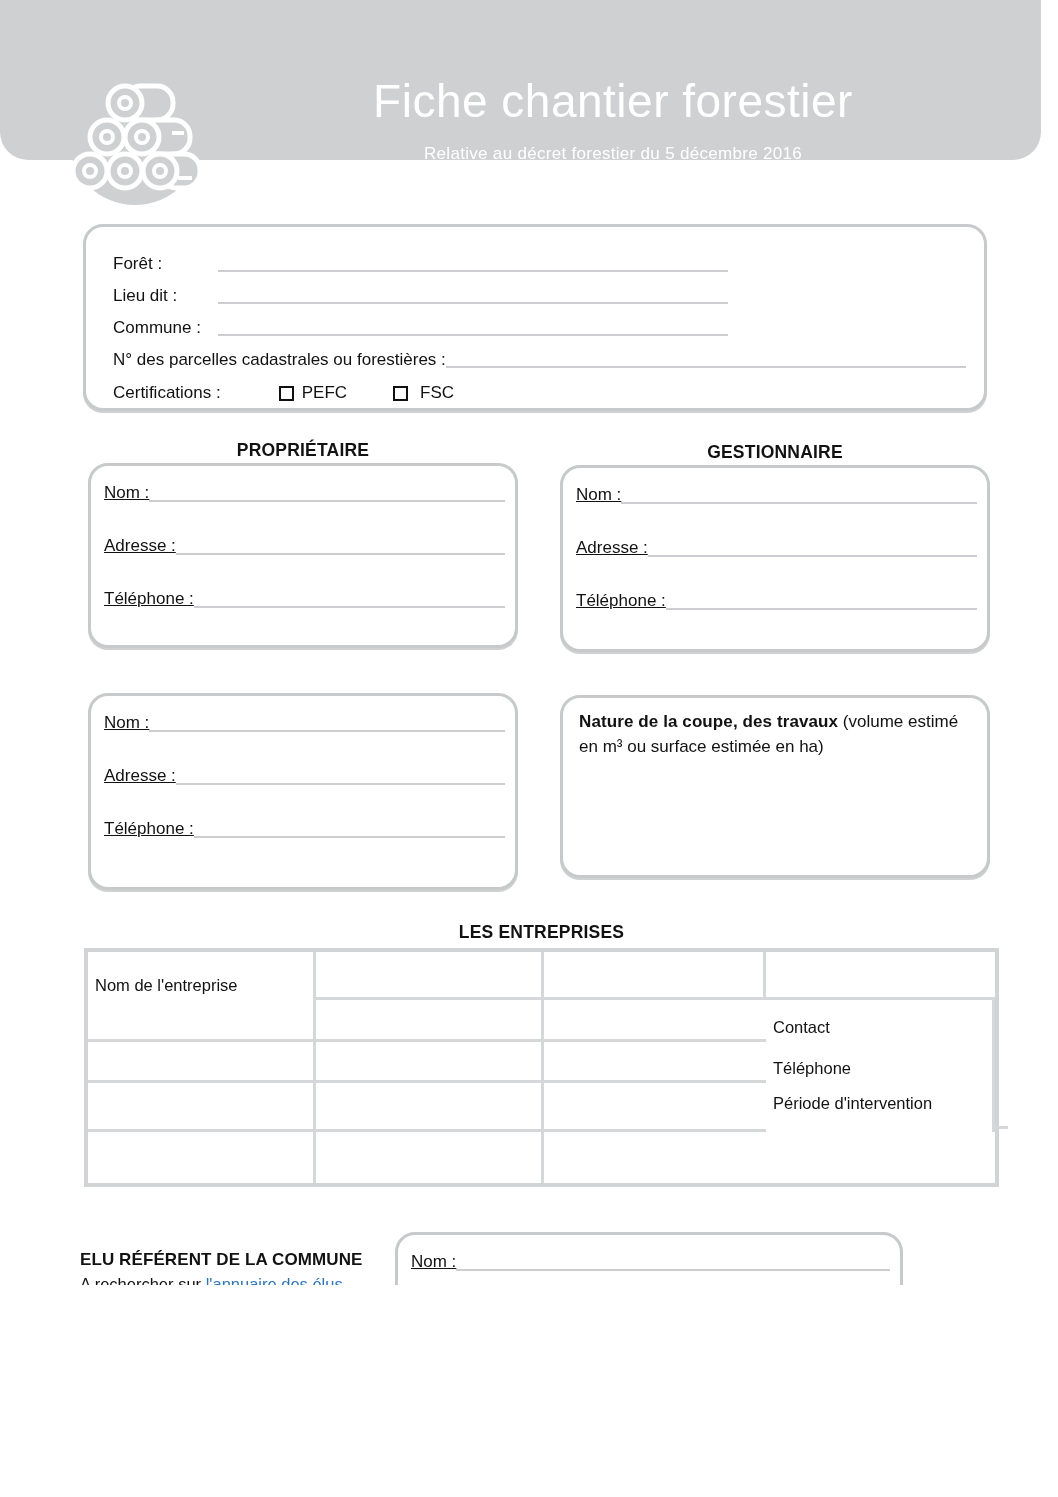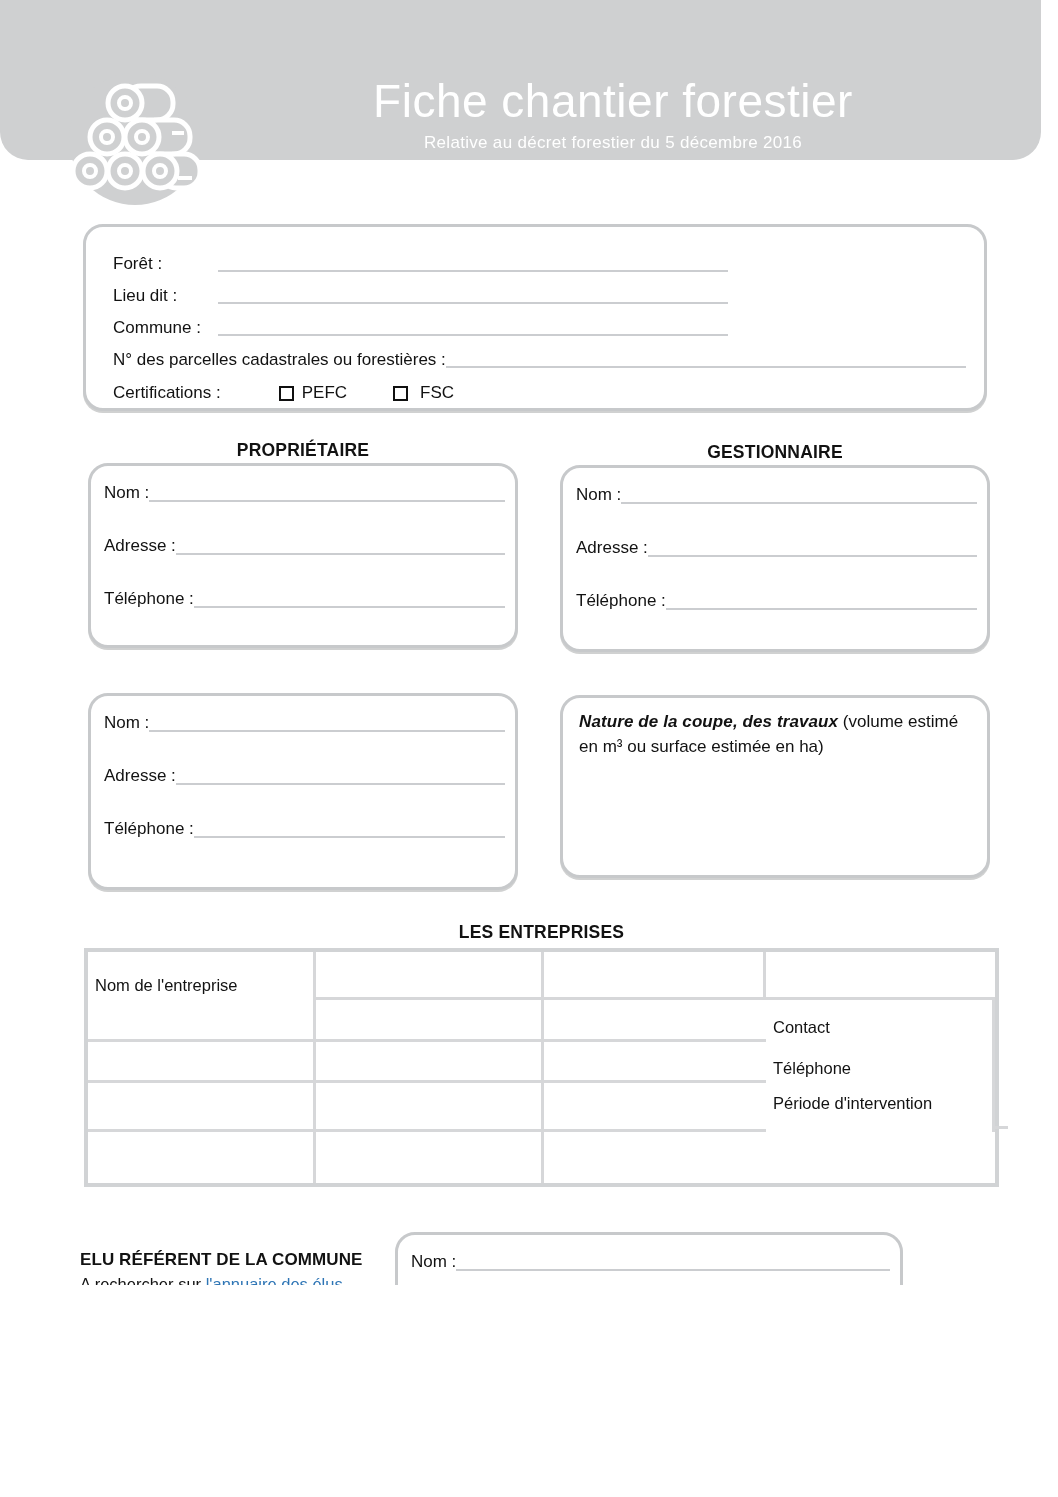--- a/index.html
+++ b/index.html
@@ -5,21 +5,21 @@
   html,body{margin:0;padding:0;background:#fff;}
   .page{position:relative;width:1058px;height:1285px;background:#ffffff;overflow:hidden;
         font-family:"Liberation Sans",sans-serif;color:#121212;}
 
   
   .band{position:absolute;left:0;top:0;width:1041px;height:160px;background:#cfd0d1;
         border-radius:0 0 28px 28px;}
   .logo-wrap{position:absolute;left:60px;top:65px;width:150px;height:150px;}
   .titles{position:absolute;left:0;top:76px;width:1041px;text-align:center;padding-left:185px;box-sizing:border-box;}
   .title{font-size:46px;font-weight:300;color:#ffffff;letter-spacing:.5px;line-height:1.1;}
-  .subtitle{font-size:17px;font-weight:300;color:#ffffff;margin-top:6px;letter-spacing:.3px;}
+  .subtitle{font-size:17px;font-weight:300;color:#ffffff;margin-top:17px;letter-spacing:.3px;}
 
   
   .rbox{position:absolute;background:#fff;border:3px solid #c7c9cb;border-radius:20px;
         box-shadow:0 2px 0 rgba(150,152,154,.45);box-sizing:border-box;}
 
   
   .box1{left:83px;top:224px;width:904px;height:187px;padding:16px 18px 0 27px;}
   .frow{display:flex;align-items:flex-end;height:32px;}
   .flabel{font-size:17px;white-space:nowrap;padding-bottom:1px;}
   .flabel.w{width:105px;}
@@ -31,33 +31,33 @@
   .cb-label{font-size:17px;margin-left:8px;}
   .gap1{margin-left:58px;}
   .gap2{margin-left:46px;}
   .gap3{margin-left:12px;}
 
   
   .shead{position:absolute;font-size:17.5px;font-weight:bold;text-align:center;letter-spacing:.2px;}
 
   
   .crow{display:flex;align-items:flex-end;height:26px;margin:0 10px 0 13px;}
-  .crow .flabel{font-size:17px;}
+  .crow .flabel{font-size:17px;text-decoration:underline;}
   .crow .fline{flex:1;margin-bottom:2px;}
   .rows-a .crow{margin-top:27px;}
   .rows-a .crow:first-child{margin-top:12px;}
   .rows-b .crow{margin-top:18px;}
   .rows-b .crow:first-child{margin-top:12px;}
 
   .box-owner{left:88px;top:463px;width:430px;height:185px;}
   .box-manager{left:560px;top:465px;width:430px;height:187px;}
   .box-orderer{left:88px;top:693px;width:430px;height:197px;}
   .box-nature{left:560px;top:695px;width:430px;height:183px;padding:12px 16px;}
   .nature-text{font-size:17px;line-height:1.45;}
-  .nature-text b{letter-spacing:.1px;font-style:italic;}
+  .nature-text b{letter-spacing:.1px;}
   .box-referent{left:395px;top:1232px;width:508px;height:136px;}
 
   
   .etable{position:absolute;left:84px;top:948px;width:915px;height:239px;box-sizing:border-box;
           border:4px solid #d1d3d5;display:grid;
           grid-template-columns:228px 228px 222px 1fr;
           grid-template-rows:48px 42px 41px 49px 1fr;}
   .tlabel{border-right:3px solid #d6d7d9;display:flex;align-items:flex-end;
           padding:0 6px 5px 7px;font-size:16.5px;white-space:nowrap;}
   .tlabel.deep{padding-bottom:19px;}

